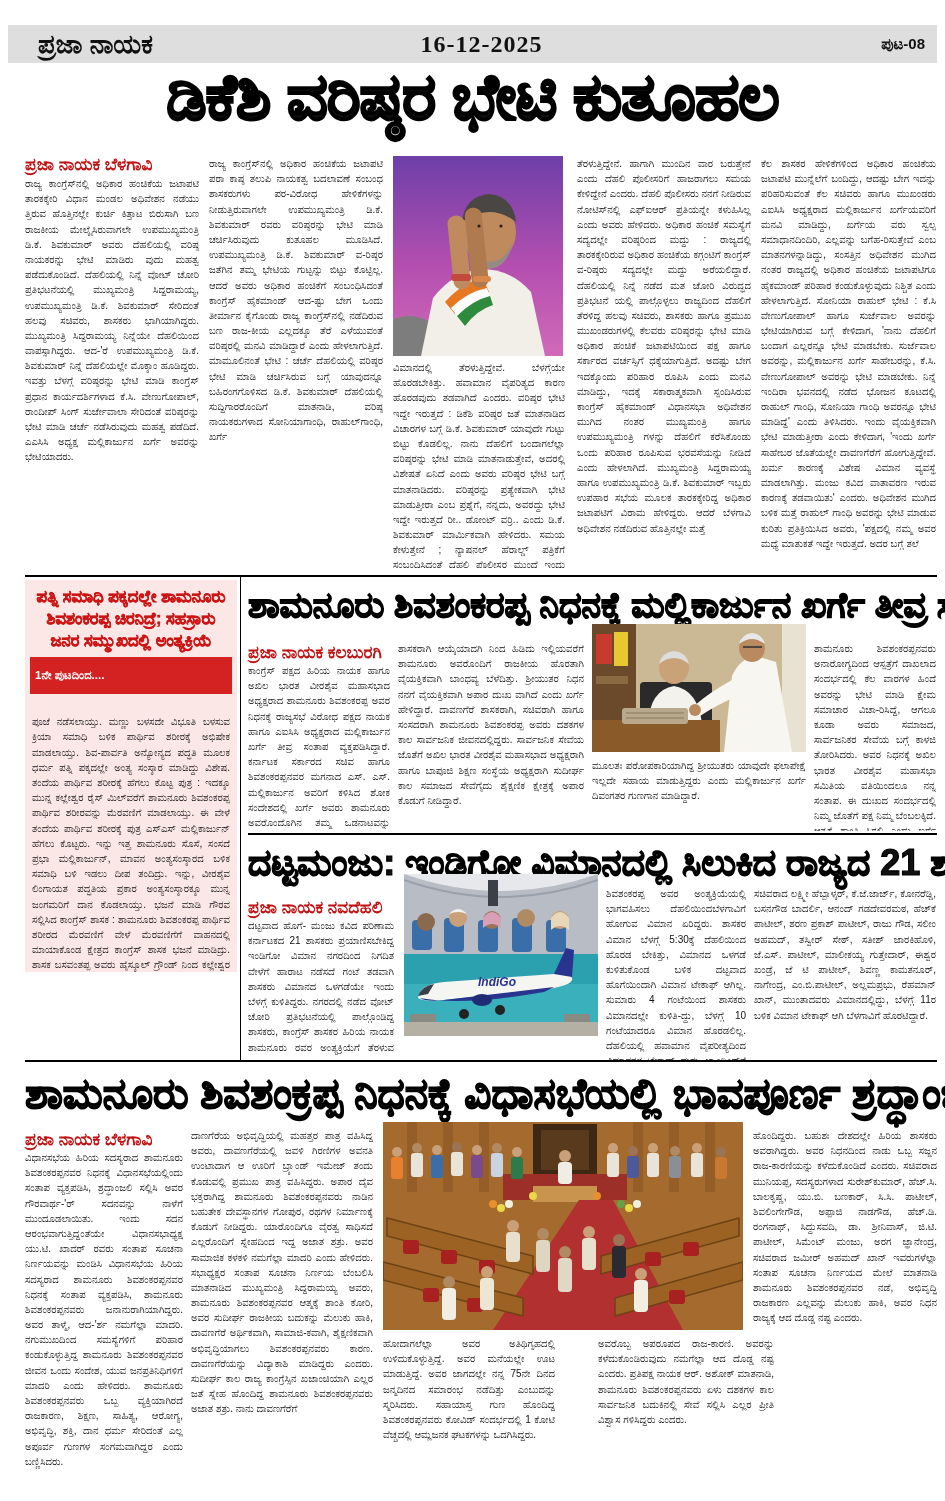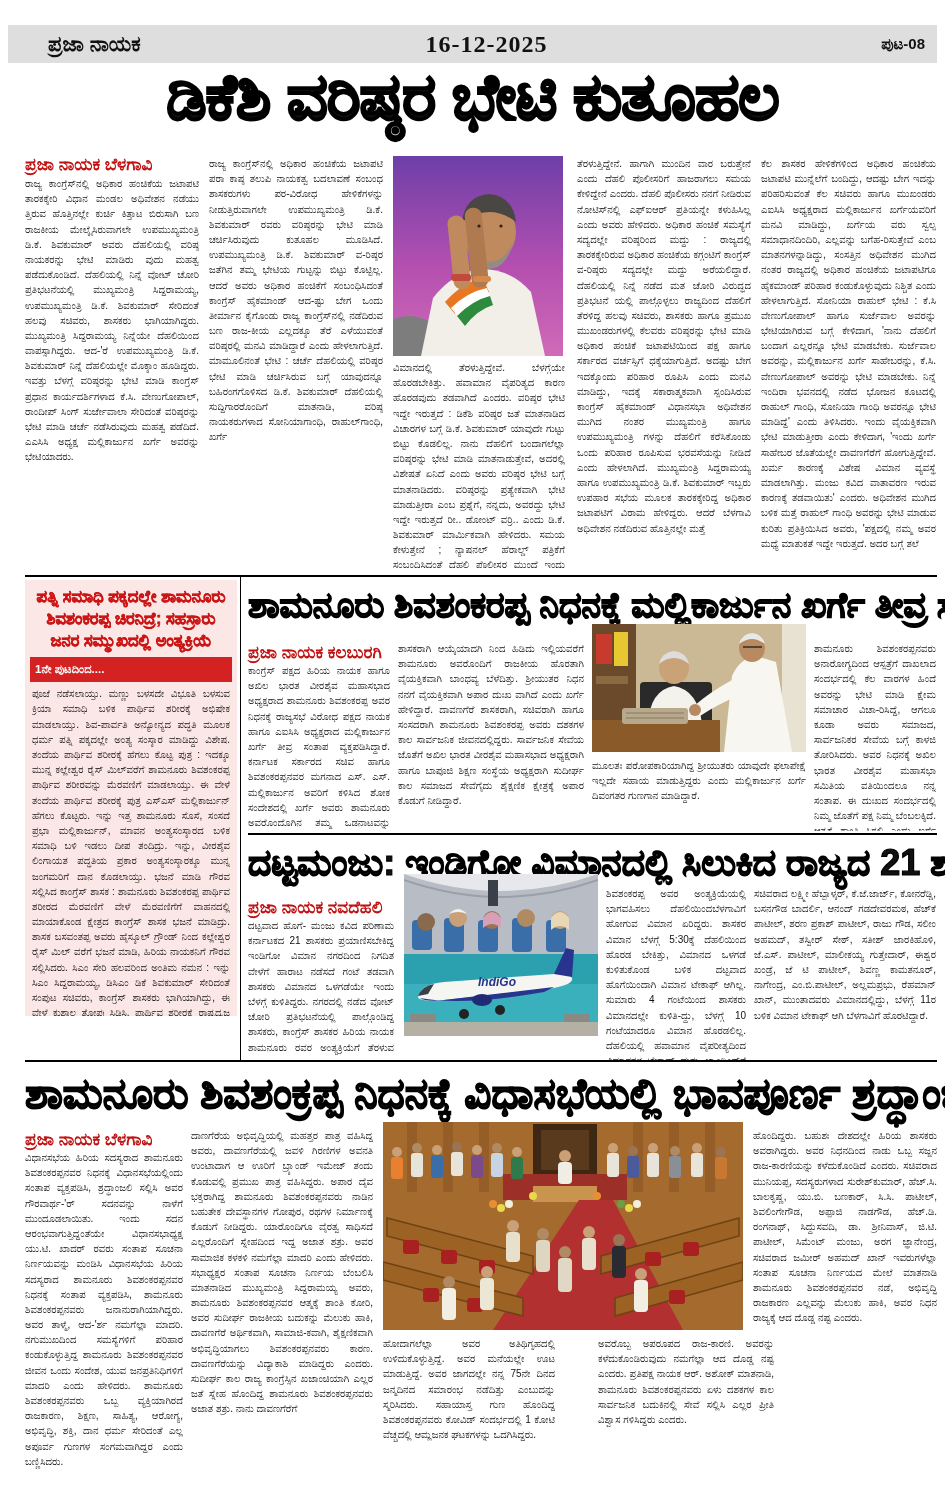--- a/index.html
+++ b/index.html
@@ -1,35 +1,35 @@
 <!DOCTYPE html>
 <html><head>
 <meta charset="utf-8">
 <style>
   html,body{margin:0;padding:0;background:#f2f2f2;}
   #page{position:relative;width:945px;height:1501px;background:#ffffff;
         font-family:"Liberation Sans","DejaVu Sans",sans-serif;color:#111;overflow:hidden;}
   .abs{position:absolute;}
   
   .mastbar{left:8px;top:25px;width:929px;height:38px;background:#dedede;display:flex;align-items:center;}
-  .mast-title{font-weight:bold;font-size:21px;padding-left:40px;width:270px;}
+  .mast-title{font-weight:bold;font-size:26px;padding-left:30px;width:270px;}
   .mast-date{font-family:"Liberation Serif","DejaVu Serif",serif;font-weight:bold;font-size:24px;flex:1;text-align:center;letter-spacing:1px;}
   .mast-page{font-weight:bold;font-size:15px;width:270px;text-align:right;padding-right:12px;}
   
   .lead-head{left:0;top:60px;width:945px;text-align:center;font-size:64px;font-weight:bold;
              letter-spacing:-1px;-webkit-text-stroke:2px #000;}
   .h2head{font-weight:bold;-webkit-text-stroke:1.2px #000;white-space:nowrap;}
   
   .btxt{font-size:10px;line-height:1.52;text-align:justify;overflow:hidden;}
   .byline{color:#c01212;font-weight:bold;font-size:17px;}
   .rule{background:#000;}
   
-  .pinkbox{left:25px;top:580px;width:212px;height:436px;background:#fbe7e6;box-sizing:border-box;padding:6px 7px;overflow:hidden;}
+  .pinkbox{left:25px;top:580px;width:212px;height:392px;background:#fbe7e6;box-sizing:border-box;padding:6px 7px;overflow:hidden;}
   .pink-head{color:#cc1616;font-weight:bold;font-size:16.5px;line-height:1.32;text-align:center;-webkit-text-stroke:.5px #cc1616;}
-  .pink-kicker{background:#d42222;color:#fff;font-weight:bold;font-size:11.5px;padding:6px 5px;margin:6px -2px 4px -2px;}
+  .pink-kicker{background:#d42222;color:#fff;font-weight:bold;font-size:11.5px;padding:12px 5px;margin:6px -2px 20px -2px;}
   .photo{overflow:hidden;background:#888;}
   .caption{font-size:10px;line-height:1.5;text-align:justify;overflow:hidden;}
   svg{display:block;}
 </style>
 </head>
 <body>
 
 <div id="page">
 
   <div class="abs mastbar">

